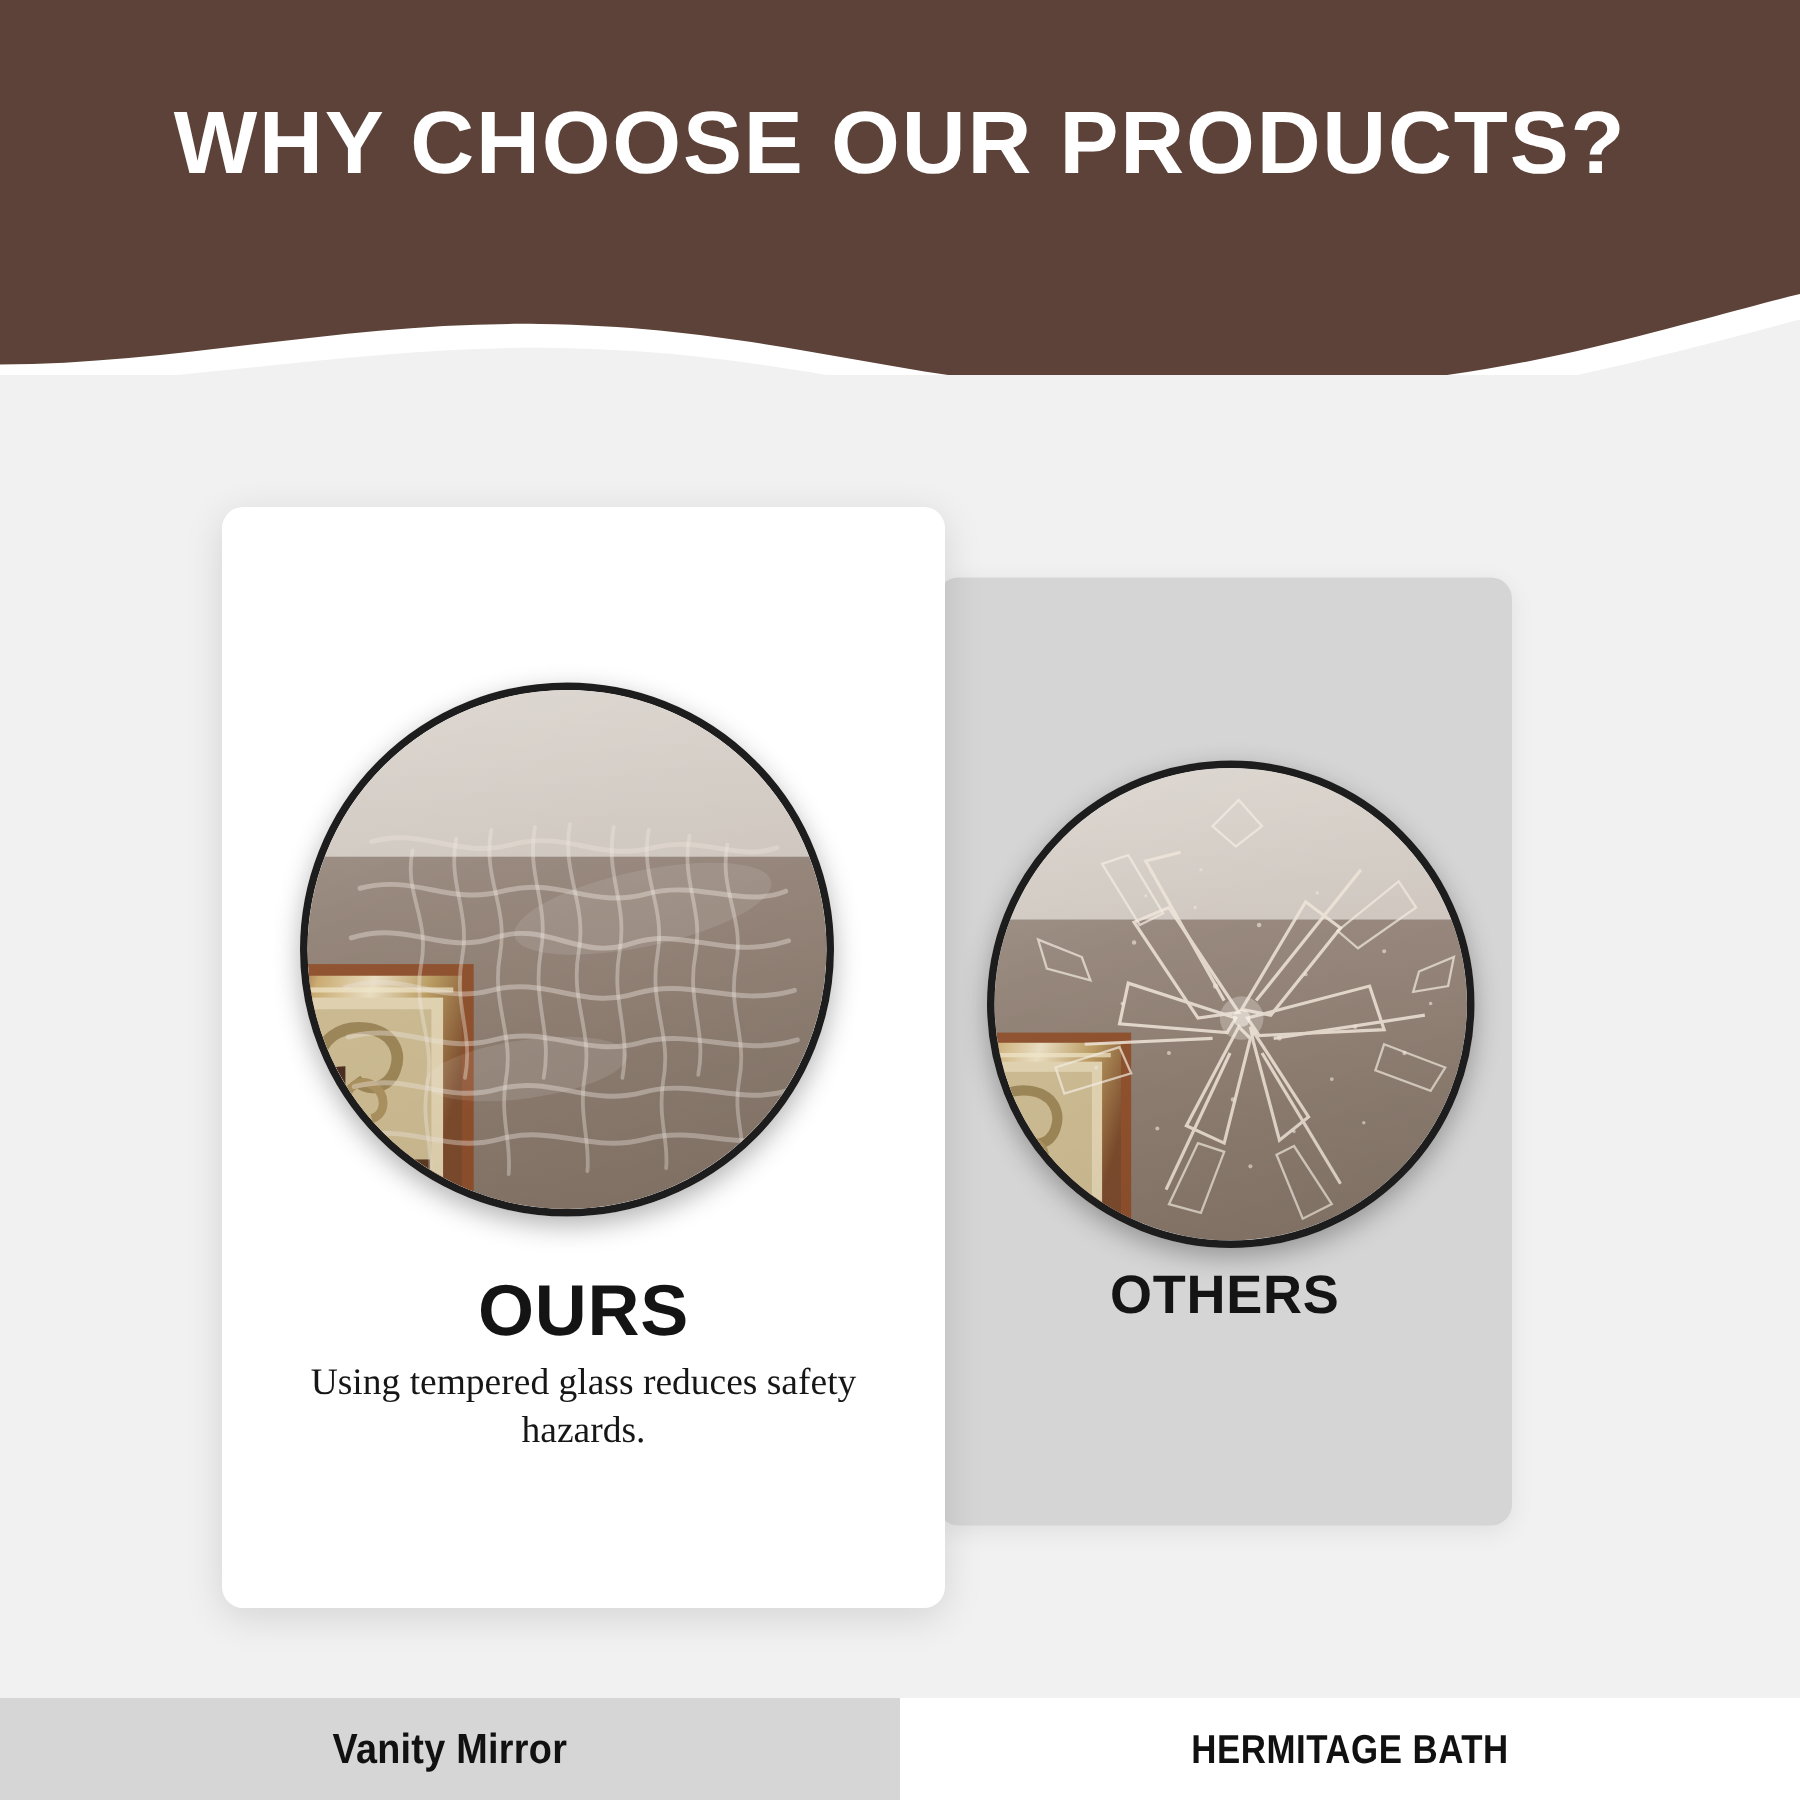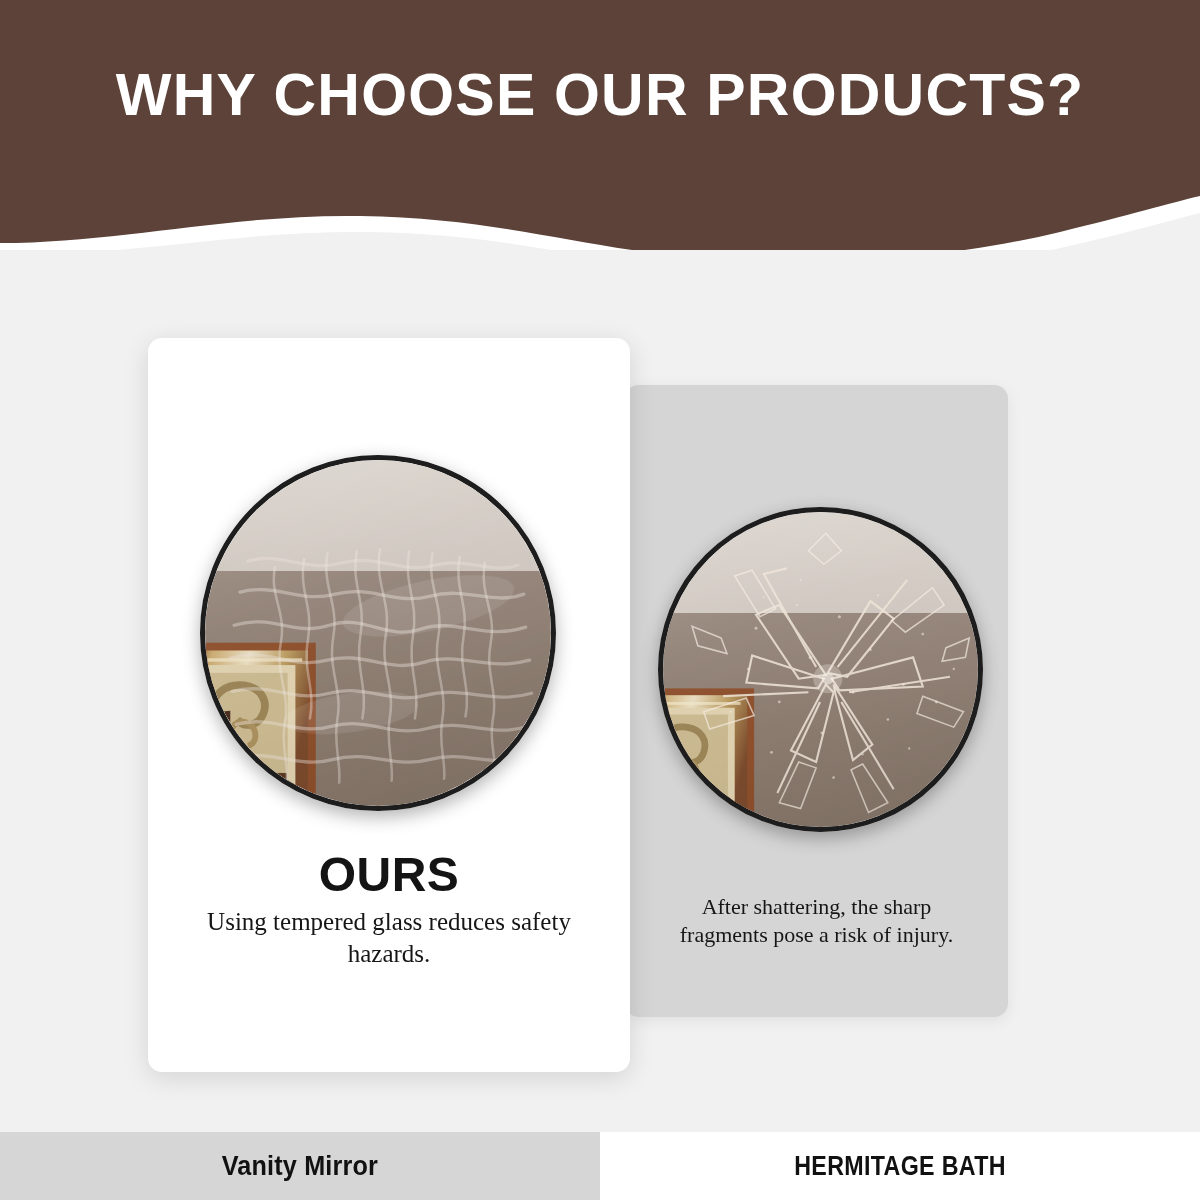--- a/index.html
+++ b/index.html
@@ -326,21 +326,21 @@
             </g>
 
             <circle cx="170" cy="172" r="15" fill="#f3ece2" opacity="0.30"></circle>
             <circle cx="170" cy="172" r="6" fill="#fbf6ee" opacity="0.55"></circle>
           </g>
         </svg>
         <div class="mirror-gloss"></div>
       </div>
     </div>
 
-    <div class="card-desc" id="desc-others">After shattering, the sharp fragments pose a risk of injury.</div>
+    <div class="card-heading" id="heading-others">OTHERS</div>
   </div>
 
   <div class="card" id="card-ours">
 
     <div class="mirror" id="mirror-ours">
       <div class="mirror-inner">
         <div class="wall-upper"></div>
         <div class="wall-lower"></div>
 
         <svg class="mirror-svg" viewBox="0 0 356 356" preserveAspectRatio="none">

